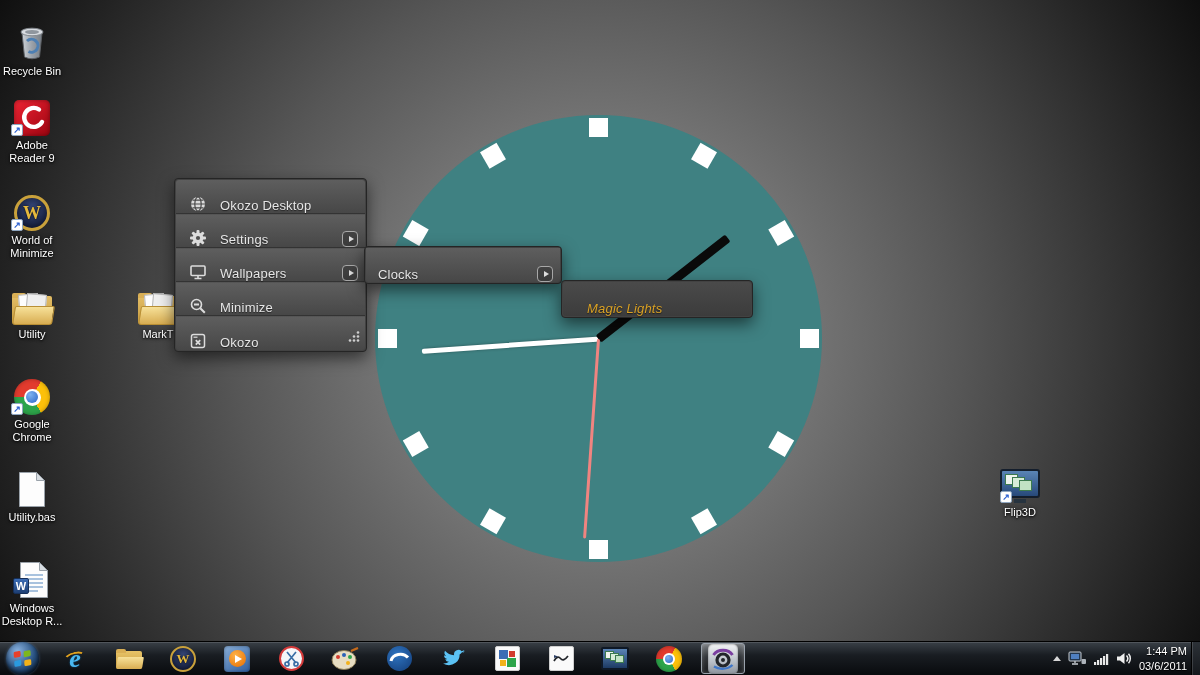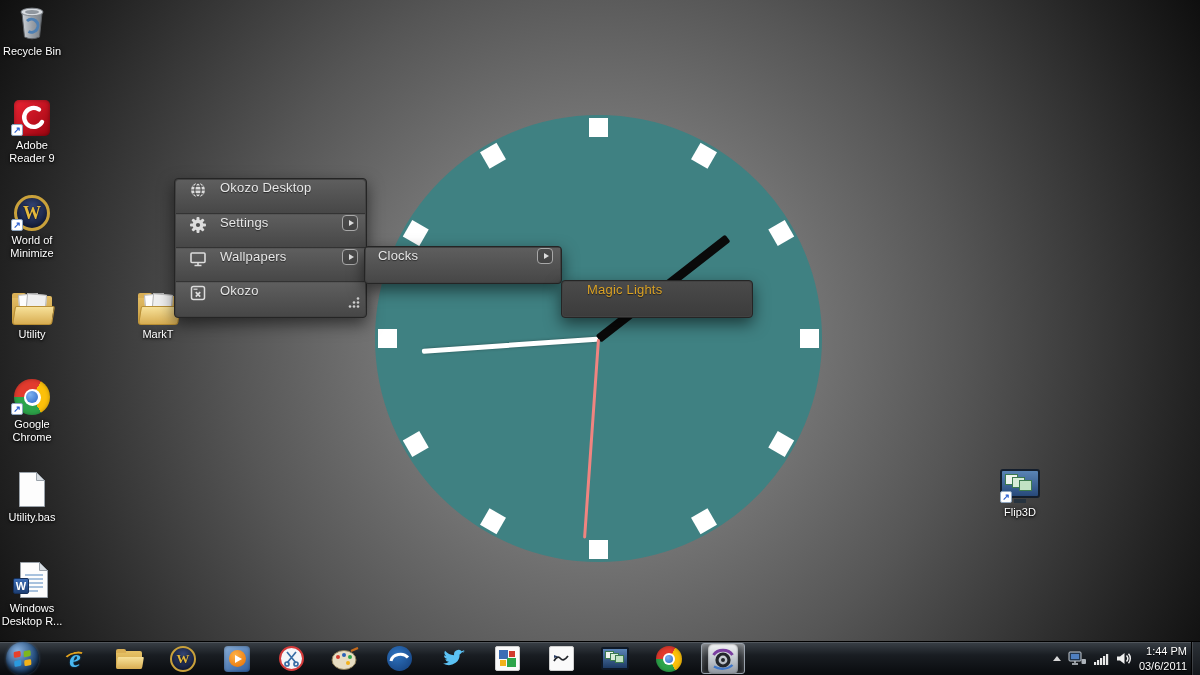--- a/index.html
+++ b/index.html
@@ -36,21 +36,21 @@
   .chromeball::before{content:"";position:absolute;left:50%;top:50%;width:17px;height:17px;margin:-8.5px;background:#fff;border-radius:50%;}
   .chromeball::after{content:"";position:absolute;left:50%;top:50%;width:12px;height:12px;margin:-6px;background:radial-gradient(circle at 35% 30%,#7fb3f0,#2a66c8);border-radius:50%;}
   .chromeball.small{width:26px;height:26px;}
   .chromeball.small::before{width:12px;height:12px;margin:-6px;}
   .chromeball.small::after{width:8px;height:8px;margin:-4px;}
   .worddoc{position:relative;width:34px;height:38px;}
   .f3dicon{position:relative;width:40px;height:34px;}
 
   
   .menu{position:absolute;background:#424242;border:1px solid #252525;border-radius:4px;box-shadow:0 6px 16px rgba(0,0,0,.55);padding:1px;z-index:30;}
-  .mrow{height:34px;display:flex;align-items:flex-start;padding:0 7px 0 12px;
+  .mrow{height:34px;display:flex;align-items:flex-end;padding:0 7px 0 12px;
     background:linear-gradient(#5e5e5e,#474747);border-bottom:1px solid #333;border-top:1px solid rgba(255,255,255,.08);}
   .mrow:first-child{border-top:none;border-radius:3px 3px 0 0;}
   .mrow:last-child{border-bottom:none;border-radius:0 0 3px 3px;}
   .mrow.only{border:none;border-radius:3px;}
   .mico{width:19px;height:19px;margin-right:13px;flex:none;display:flex;align-items:center;justify-content:center;}
   .mlbl{flex:1;color:#e6e6e6;font-size:13px;letter-spacing:.2px;text-shadow:0 1px 1px rgba(0,0,0,.55);white-space:nowrap;}
   .marrow{width:16px;height:16px;border:1px solid #a8a8a8;border-radius:4px;background:rgba(0,0,0,.18);position:relative;flex:none;}
   .marrow::after{content:"";position:absolute;left:6px;top:4px;border-left:5px solid #dcdcdc;border-top:3.5px solid transparent;border-bottom:3.5px solid transparent;}
   #menu-main{left:174px;top:178px;width:193px;}
   #submenu-wallpapers{left:364px;top:246px;width:198px;}
@@ -106,21 +106,21 @@
       <div class="tick" style="background: rgb(255, 255, 255); transform: rotate(120deg) translateY(-211px);"></div>
       <div class="tick" style="background: rgb(255, 255, 255); transform: rotate(150deg) translateY(-211px);"></div>
       <div class="tick" style="background: rgb(255, 255, 255); transform: rotate(180deg) translateY(-211px);"></div>
       <div class="tick" style="background: rgb(255, 255, 255); transform: rotate(210deg) translateY(-211px);"></div>
       <div class="tick" style="background: rgb(255, 255, 255); transform: rotate(240deg) translateY(-211px);"></div>
       <div class="tick" style="background: rgb(255, 255, 255); transform: rotate(270deg) translateY(-211px);"></div>
       <div class="tick" style="background: rgb(255, 255, 255); transform: rotate(300deg) translateY(-211px);"></div>
       <div class="tick" style="background: rgb(255, 255, 255); transform: rotate(330deg) translateY(-211px);"></div>
     </div>
 
-  <div class="dicon" style="left:0;top:0">
+  <div class="dicon" style="left:0;top:20px">
     <div class="art">
       <svg width="30" height="40" viewBox="0 0 30 40">
         <defs>
             <linearGradient id="gb" x1="0" y1="0" x2="1" y2="0">
           <stop offset="0" stop-color="#cdd2d8"></stop>
               <stop offset=".5" stop-color="#9aa1a9"></stop>
               <stop offset="1" stop-color="#767d85"></stop>
             </linearGradient>
           </defs>
         <path d="M5 11 L25 11 L22.5 35 Q15 38.5 7.5 35 Z" fill="url(#gb)" stroke="#5d6166"></path>
@@ -258,20 +258,29 @@
     <div class="mrow">
       <span class="mico">
         <svg width="18" height="18" viewBox="0 0 18 18" stroke="#dcdcdc" fill="none" stroke-width="1.6">
         <rect x="2" y="3" width="14" height="9.5" rx="1"></rect>
             <path d="M9 12.5v2.5M5.5 15.5h7"></path>
           </svg>
         </span>
       <span class="mlbl">Wallpapers</span>
       <span class="marrow"></span>
     </div>
+    <div class="mrow">
+      <span class="mico">
+        <svg width="18" height="18" viewBox="0 0 18 18" stroke="#dcdcdc" fill="none" stroke-width="1.6">
+        <circle cx="7.5" cy="7.5" r="5"></circle>
+            <path d="M5 7.5h5M11.3 11.3 15.8 15.8" stroke-width="2"></path>
+          </svg>
+        </span>
+      <span class="mlbl">Minimize</span>
+    </div>
     <div class="mrow" style="position:relative">
       <span class="mico">
         <svg width="18" height="18" viewBox="0 0 18 18" stroke="#dcdcdc" fill="none" stroke-width="1.5">
         <rect x="2.5" y="2.5" width="13" height="13" rx="2"></rect>
             <path d="M4.5 5.2h4" stroke-width="1.2"></path>
         <path d="M6.8 8.2l4.4 4.4M11.2 8.2l-4.4 4.4" stroke-width="1.8"></path>
           </svg>
         </span>
       <span class="mlbl">Okozo</span>
       <span class="grip">
@@ -288,21 +297,21 @@
 
   <div class="menu" id="submenu-wallpapers">
     <div class="mrow">
       <span class="mlbl">Clocks</span>
       <span class="marrow"></span>
     </div>
   </div>
 
   <div class="menu" id="submenu-lights">
     <div class="mrow only">
-      <span class="mlbl" style="color: rgb(217, 161, 37);">Magic Lights</span>
+      <span class="mlbl" style="color: rgb(217, 161, 37); font-style: italic;">Magic Lights</span>
     </div>
   </div>
 
   <div class="taskbar">
     <div class="orb">
       <span class="flag">
           <i class="f1"></i>
           <i class="f2"></i>
           <i class="f3"></i>
           <i class="f4"></i>

